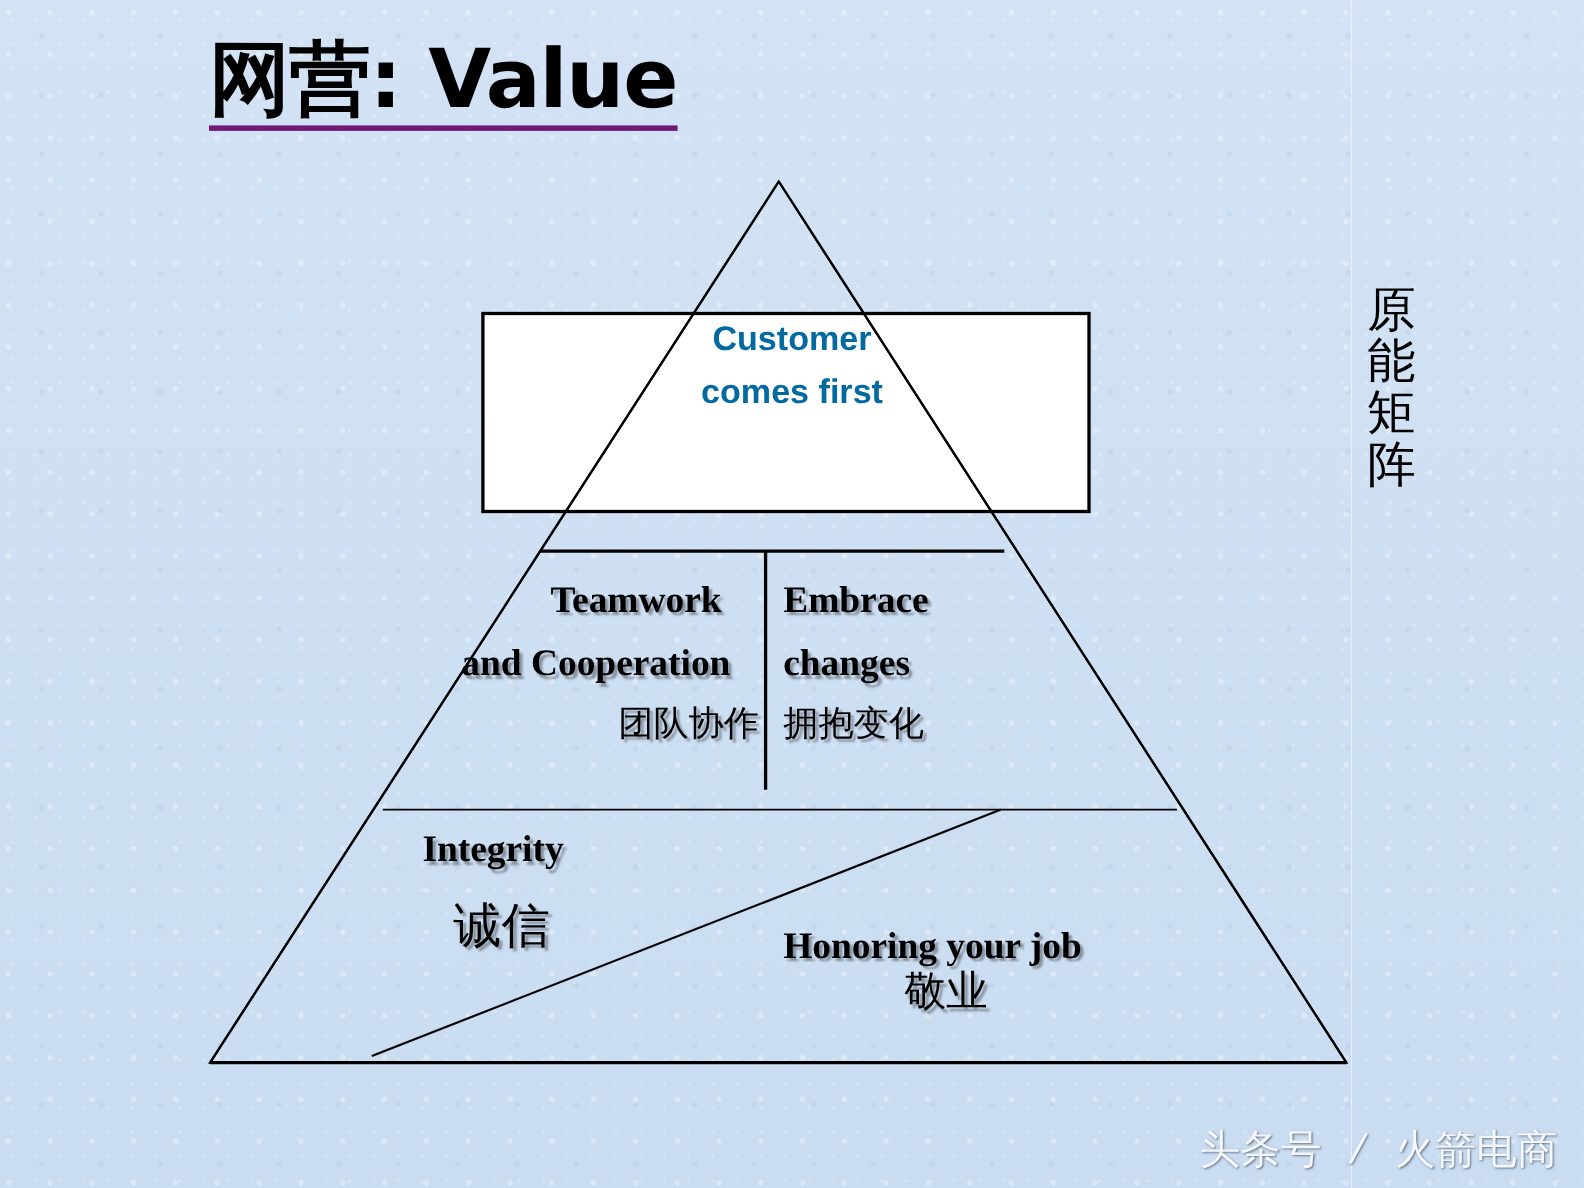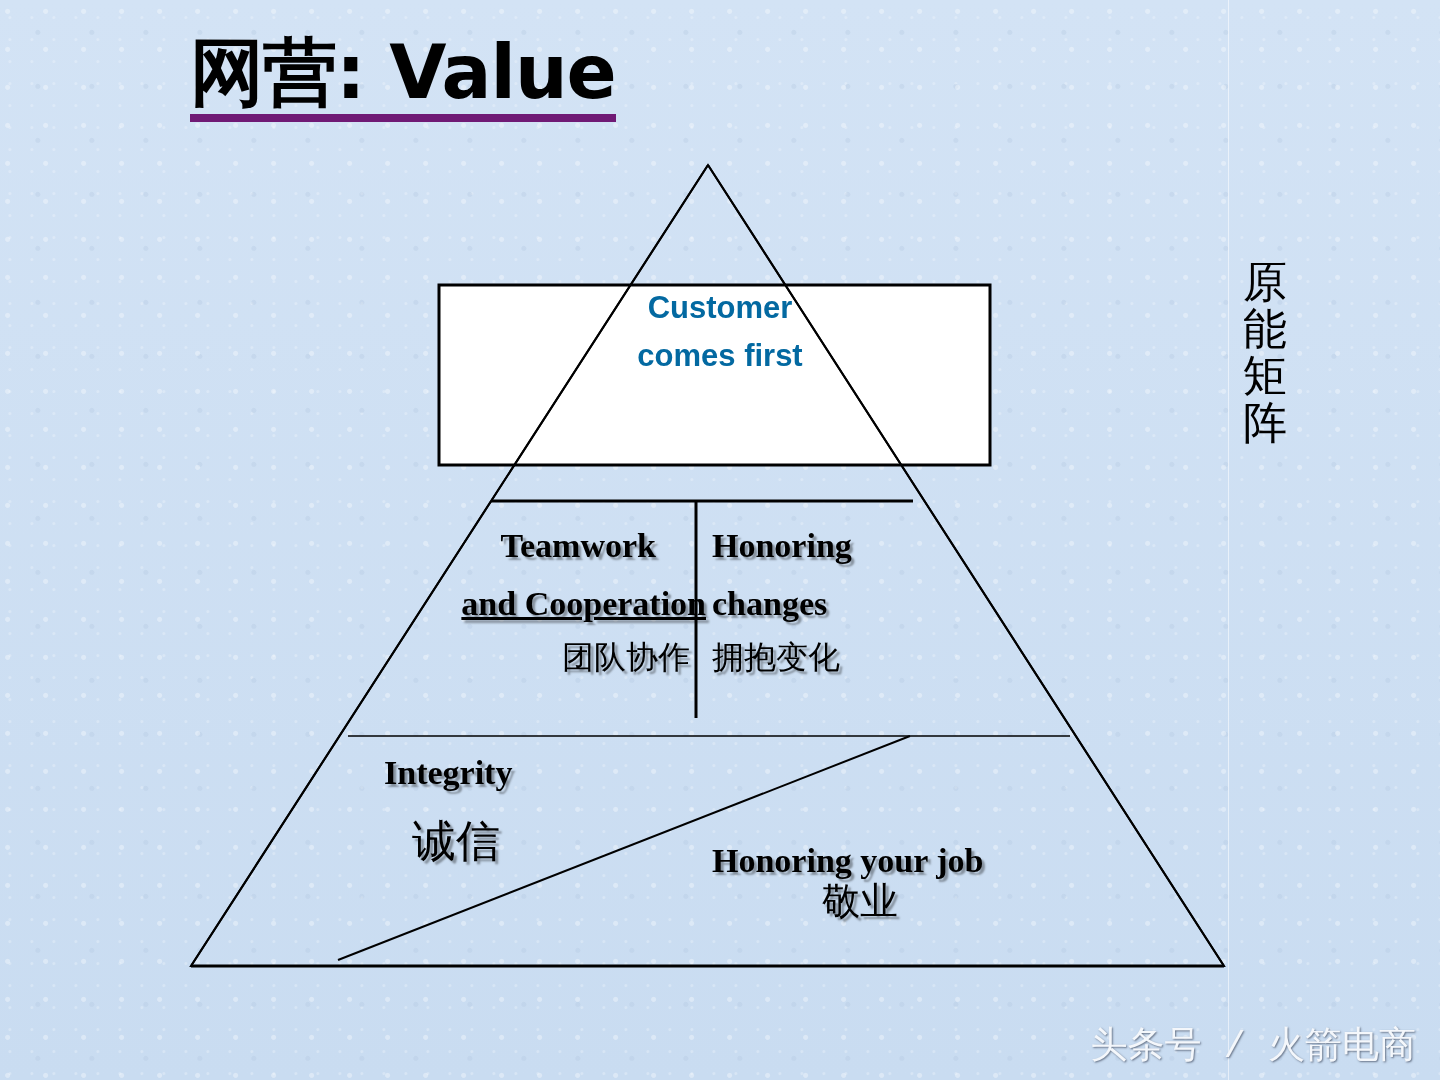--- a/index.html
+++ b/index.html
@@ -14,21 +14,21 @@
       background-size: 38px 38px, 54px 54px, 22px 22px, 100% 100%;
       font-family: "DejaVu Sans", sans-serif;
     }
     .vline {
       position: absolute; top: 0; bottom: 0; width: 1px; background: rgba(255,255,255,0.55);
     }
     .title {
       position: absolute; left: 190px; top: 30px;
       font-size: 74px; font-weight: bold; color: #000;
       line-height: 84px; letter-spacing: -1px;
-      border-bottom: 8px solid #701a75; padding-bottom: 0px;
+      border-bottom: 5px solid #701a75; padding-bottom: 0px;
     }
     svg.diagram { position: absolute; left: 0; top: 0; }
     .top-box-text {
       position: absolute; left: 560px; width: 320px; text-align: center;
       color: #0369a1; font-weight: bold; font-size: 31px; line-height: 48px;
       font-family: "Liberation Sans", sans-serif;
     }
     .top-box-cn { font-weight: normal; font-size: 31px; }
     .serif-label {
       position: absolute; font-family: "Liberation Serif", serif; font-weight: bold;
@@ -76,24 +76,24 @@
 
   <line x1="338" y1="960" x2="910" y2="736" stroke="#000" stroke-width="2"></line>
 </svg>
 
 <div class="top-box-text" style="top:284px">
   <div>Customer</div>
   <div>comes first</div>
 </div>
 
 <div class="serif-label" style="right:784px; top:517px; text-align:right;">Teamwork</div>
-<div class="serif-label" style="right:734px; top:575px; text-align:center;text-decoration:underline;">and Cooperation</div>
+<div class="serif-label" style="right:776px; top:575px; text-align:center;">and Cooperation</div>
 <div class="cn-label" style="right:750px; top:636px; font-size:32px;">团队协作</div>
 
-<div class="serif-label" style="left:712px; top:517px;">Honoring</div>
+<div class="serif-label" style="left:712px; top:517px;">Embrace</div>
 <div class="serif-label" style="left:712px; top:575px;">changes</div>
 <div class="cn-label" style="left:712px; top:636px; font-size:32px;">拥抱变化</div>
 
 <div class="serif-label" style="left:384px; top:744px; font-size:34px;">Integrity</div>
 <div class="cn-label" style="left:412px; top:812px; font-size:44px;">诚信</div>
 
 <div class="serif-label" style="left:712px; top:832px; font-size:34px;">Honoring your job</div>
 <div class="cn-label" style="left:822px; top:876px; font-size:38px;">敬业</div>
 
 <div class="side-vertical">原能矩阵</div>

